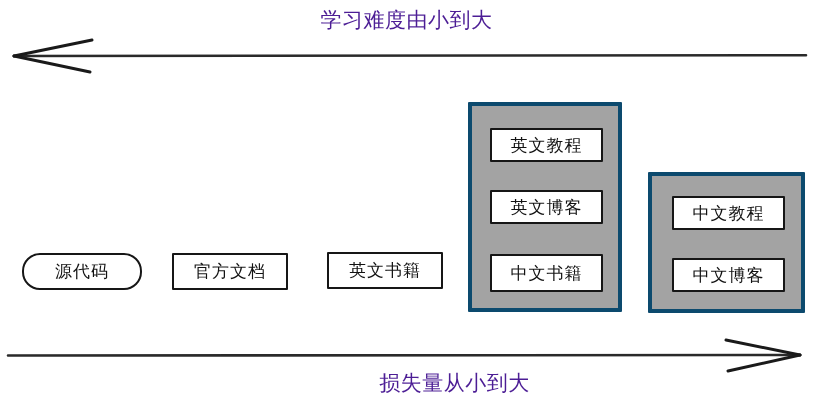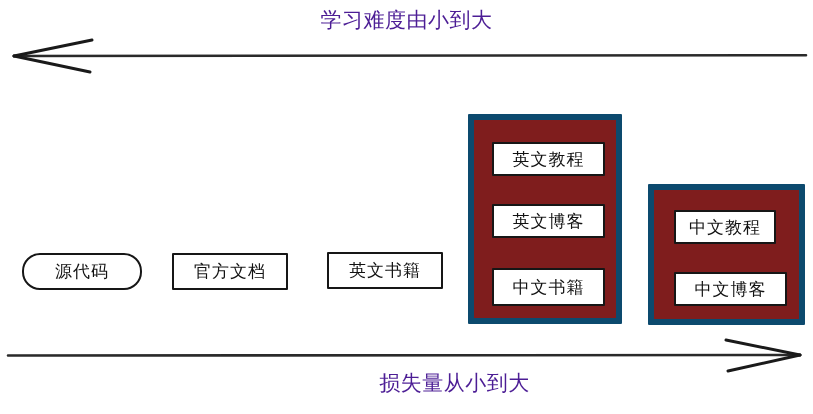--- a/index.html
+++ b/index.html
@@ -54,24 +54,23 @@
     justify-content: center;
     font-size: 17px;
     letter-spacing: 1px;
     line-height: 1;
     color: #121212;
     border-radius: 1px;
   }
   .group-box {
     position: absolute;
     box-sizing: border-box;
-    border: 6px solid #0c4a6e;
-    background: #7f1d1d;
+    border: 4px solid #0c4a6e;
+    background: #a3a3a3;
     border-radius: 1px;
-    margin-top: 12px;
   }
   .group-box .node-box {
     position: absolute;
   }
 </style>
 </head>
 <body>
 
 <svg id="diagram-canvas" viewBox="0 0 813 414" xmlns="http://www.w3.org/2000/svg">
 
@@ -98,15 +97,15 @@
 
 <div class="node-box" style="left:327px; top:252px; width:116px; height:37px;text-align:center;">英文书籍</div>
 
 <div class="group-box" style="left:468px; top:102px; width:154px; height:210px;">
   <div class="node-box" style="left:18px; top:22px; width:113px; height:34px;">英文教程</div>
   <div class="node-box" style="left:18px; top:84px; width:113px; height:34px;">英文博客</div>
   <div class="node-box" style="left:18px; top:148px; width:113px; height:38px;">中文书籍</div>
 </div>
 
 <div class="group-box" style="left:648px; top:172px; width:157px; height:141px;">
-  <div class="node-box" style="left:20px; top:20px; width:102px; height:34px;">中文教程</div>
+  <div class="node-box" style="left:20px; top:20px; width:113px; height:34px;">中文教程</div>
   <div class="node-box" style="left:20px; top:82px; width:113px; height:34px;text-align:right;">中文博客</div>
 </div>
 
 </body></html>

